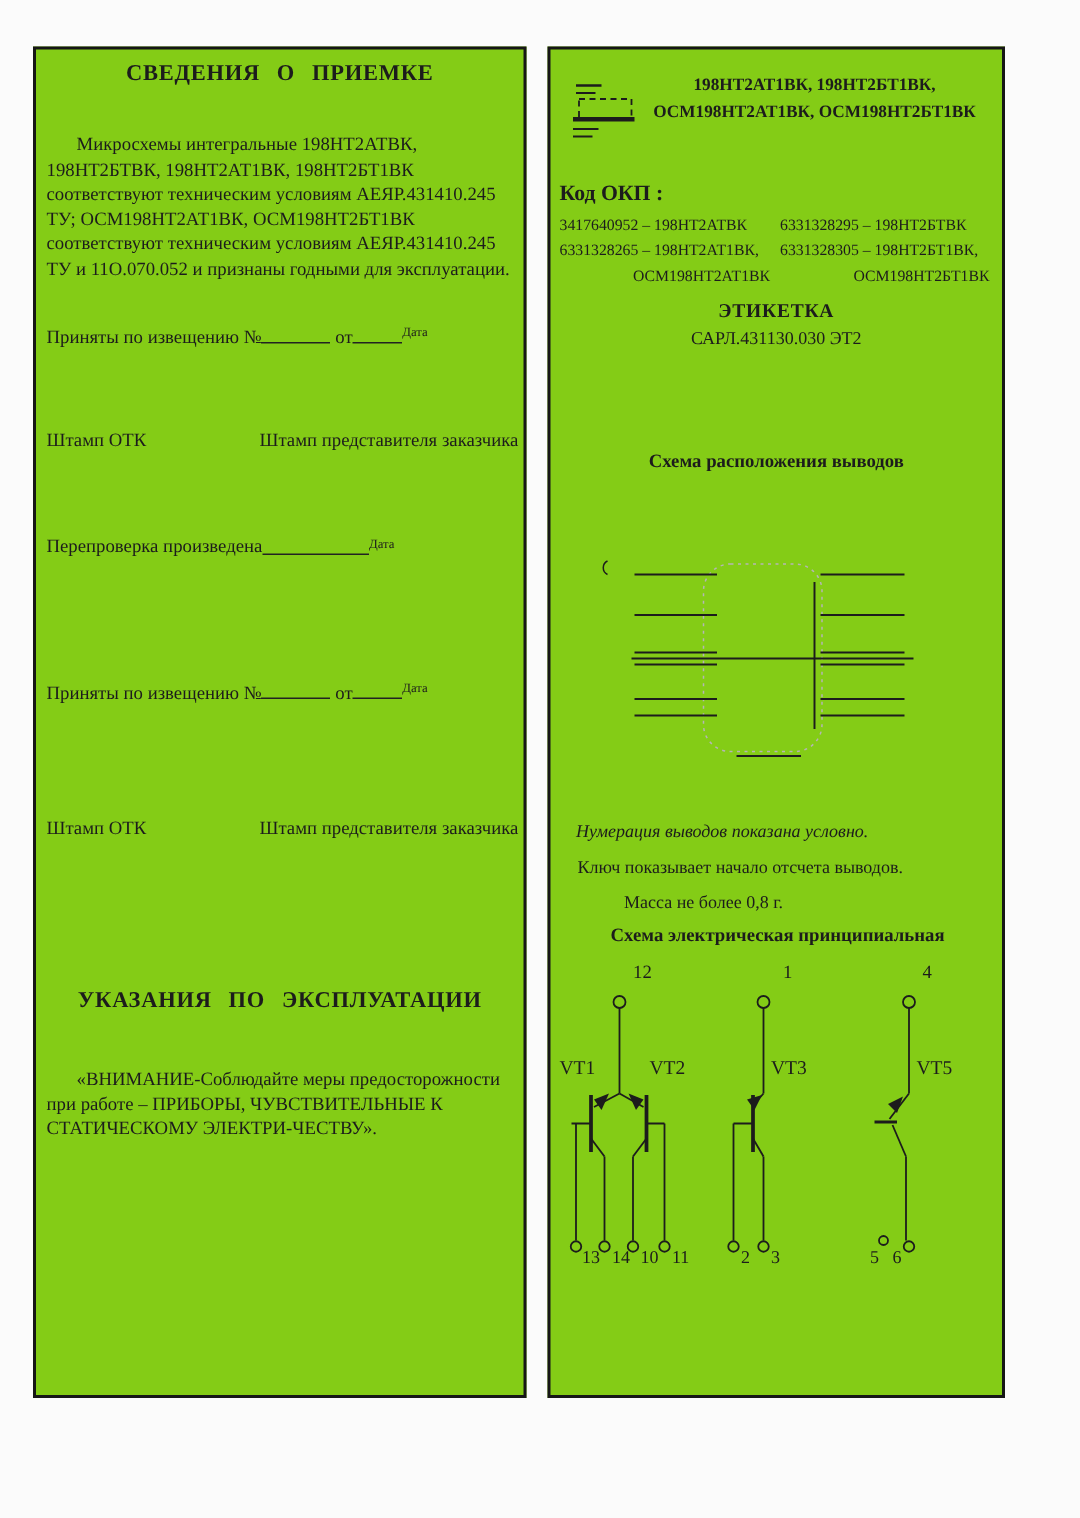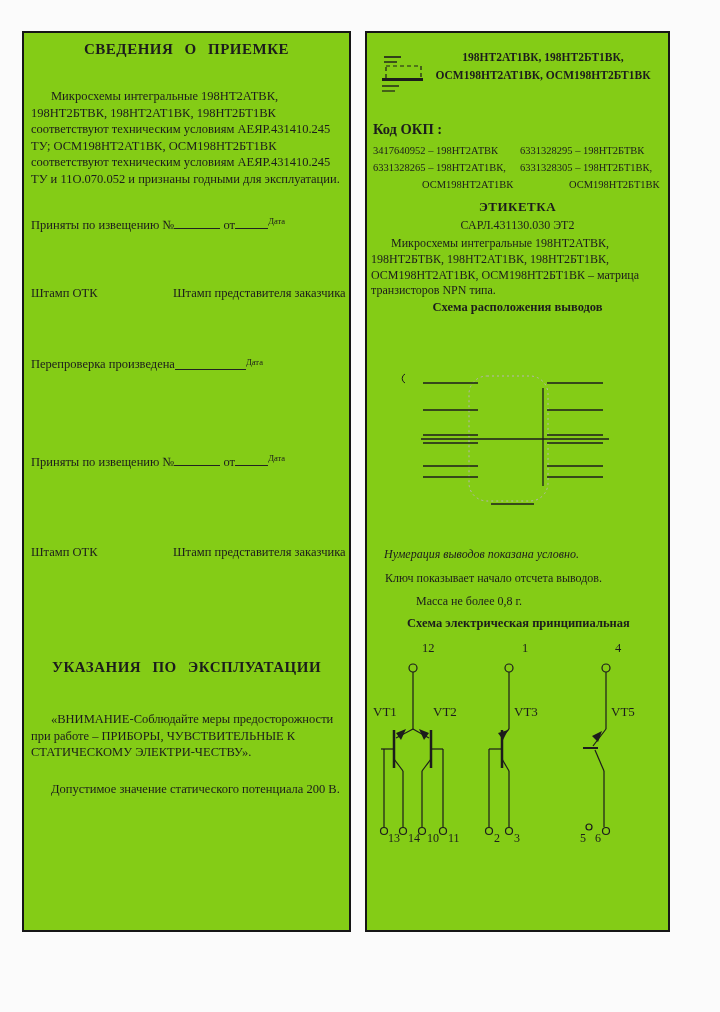--- a/index.html
+++ b/index.html
@@ -69,21 +69,20 @@
 
   <div class="frow" style="top:512px;">
     <span>Штамп ОТК</span>
     <span class="col2">Штамп представителя заказчика</span>
   </div>
 
   <div class="abs par indent" style="left:7px;right:8px;top:678px;">«ВНИМАНИЕ-Соблюдайте меры предосторожности при работе – ПРИБОРЫ, ЧУВСТВИТЕЛЬНЫЕ К СТАТИЧЕСКОМУ ЭЛЕКТРИ-ЧЕСТВУ».</div>
 
   <div class="abs ttl" style="left:0;right:0;top:626px;">УКАЗАНИЯ ПО ЭКСПЛУАТАЦИИ</div>
 
-  <div class="abs par indent" style="left:7px;right:8px;top:748px;">Допустимое значение статического потенциала 200 В.</div>
 </div>
 
 <div class="page" id="right-page">
 
   <svg class="abs" style="left:12px;top:20px;" width="55" height="45" viewBox="0 0 55 45">
     <line x1="5" y1="4" x2="22" y2="4" stroke="#1c1c1c" stroke-width="1.6"></line>
     <line x1="5" y1="9" x2="18" y2="9" stroke="#1c1c1c" stroke-width="1.4"></line>
     <rect x="7" y="13" width="35" height="13" fill="none" stroke="#1c1c1c" stroke-width="1.2" stroke-dasharray="4 3"></rect>
     <line x1="3" y1="26.5" x2="44" y2="26.5" stroke="#1c1c1c" stroke-width="3"></line>
     <line x1="3" y1="33" x2="20" y2="33" stroke="#1c1c1c" stroke-width="1.4"></line>
@@ -109,21 +108,20 @@
     <div class="code" style="position:relative;top:34px;">
       <span class="abs" style="left:55px;">ОСМ198НТ2АТ1ВК</span>
       <span class="abs" style="left:202px;">ОСМ198НТ2БТ1ВК</span>
     </div>
   </div>
 
   <div class="abs ctr" style="left:0;right:0;top:166px;font-weight:bold;font-size:13px;letter-spacing:.5px;">ЭТИКЕТКА</div>
 
   <div class="abs ctr" style="left:0;right:0;top:185px;font-size:12px;">САРЛ.431130.030 ЭТ2</div>
 
-  <div class="abs par indent" style="left:4px;right:4px;top:203px;font-size:12px;">Микросхемы интегральные 198НТ2АТВК, 198НТ2БТВК, 198НТ2АТ1ВК, 198НТ2БТ1ВК, ОСМ198НТ2АТ1ВК, ОСМ198НТ2БТ1ВК – матрица транзисторов NPN типа.</div>
 
   <div class="abs ctr" style="left:0;right:0;top:267px;font-weight:bold;font-size:12.5px;">Схема расположения выводов</div>
 
   <svg class="abs" style="left:0;top:338px;" width="300" height="150" viewBox="0 0 300 150">
     <g stroke="#1c1c1c" stroke-width="1.3">
 
       <rect x="102" y="5" width="79" height="125" rx="18" fill="none" stroke="#b5b5b5" stroke-width="1" stroke-dasharray="2 3"></rect>
 
       <path d="M38,3 a5,5 0 0 0 0,9" fill="none" stroke-width="1"></path>
 

